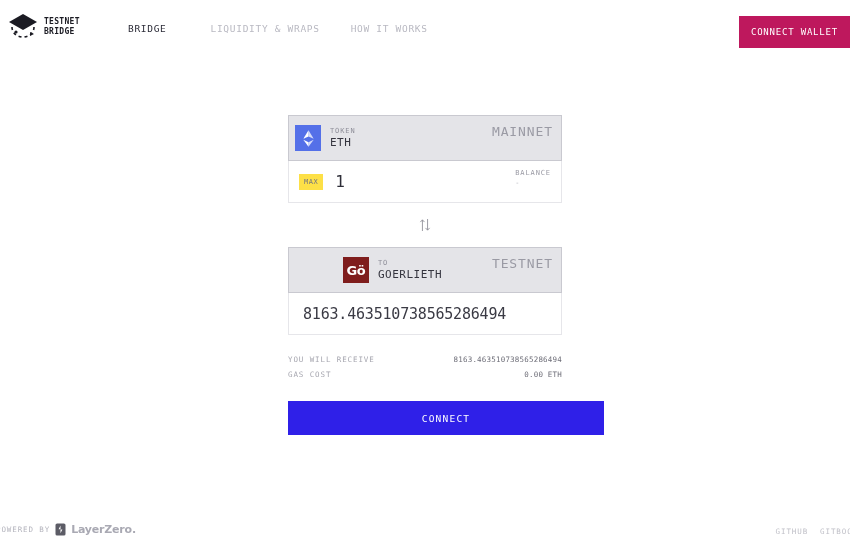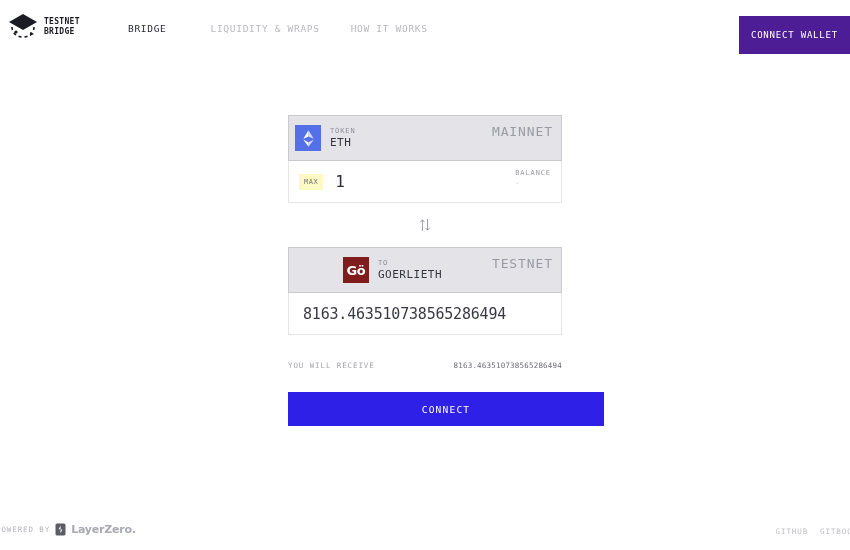--- a/index.html
+++ b/index.html
@@ -33,22 +33,22 @@
   .nav-item {
     font-size: 9.5px; letter-spacing: 0.7px;
     color: #b9b9c2; text-decoration: none; white-space: nowrap;
     padding: 2px 0; cursor: pointer;
   }
   .nav-item.active { color: #2c2c38; }
   .nav-sp1 { width: 44px; } .nav-sp2 { width: 31px; }
 
   .connect-wallet {
     position: absolute; right: 0px; top: 16px;
-    height: 38px; padding: 8px 12px;
-    background: #4c1d95; color: #ffffff;
+    height: 32px; padding: 8px 12px;
+    background: #be185d; color: #ffffff;
     border: none; font-family: "DejaVu Sans Mono", monospace;
     font-size: 9px; letter-spacing: 0.8px; cursor: pointer;
     display: flex; align-items: center; justify-content: center;
   }
 
   
   .bridge { position: absolute; left: 288px; top: 115px; width: 274px; }
 
   .panel { width: 274px; }
   .panel-head {
@@ -79,21 +79,21 @@
     font-size: 13px; color: #9a9aa4; letter-spacing: 0.9px;
   }
 
   .panel-body {
     height: 42px; background: #ffffff;
     border: 1px solid #e6e6ea; border-top: none;
     display: flex; align-items: center; position: relative;
     padding-left: 10px;
   }
   .max-btn {
-    height: 16px; padding: 0 5px; background: #fef9c3; border: none;
+    height: 16px; padding: 0 5px; background: #fde047; border: none;
     font-family: "DejaVu Sans Mono", monospace;
     font-size: 7px; color: #76767f; letter-spacing: 0.5px;
     cursor: pointer; display: flex; align-items: center;
   }
   .amount-input {
     margin-left: 12px; border: none; outline: none; background: transparent;
     font-family: "DejaVu Sans Mono", monospace;
     font-size: 16px; color: #2e2e38; width: 150px;
   }
   .bal-wrap { position: absolute; right: 10px; top: 7px; }
@@ -114,21 +114,21 @@
   .swap-row {
     height: 44px; display: flex; align-items: center; justify-content: center;
   }
   .swap-btn {
     background: none; border: none; cursor: pointer; padding: 0;
     display: flex; align-items: center; justify-content: center;
     width: 20px; height: 20px;
   }
 
   
-  .summary { margin-top: 26px; width: 274px; }
+  .summary { margin-top: 20px; width: 274px; }
   .sum-row {
     display: flex; justify-content: space-between; align-items: baseline;
     height: 15px;
   }
   .sum-label { font-size: 7.5px; color: #a6a6af; letter-spacing: 0.9px; }
   .sum-value { font-size: 7.5px; color: #6e6e78; letter-spacing: 0.2px; }
 
   .connect-btn {
     margin-top: 16px; width: 316px; height: 34px;
     background: #2f20e8; color: #ffffff; border: none;
@@ -243,20 +243,24 @@
       <input class="out-value" type="text" readonly="" value="8163.463510738565286494" style="">
     </div>
   </div>
 
   
   <div class="summary">
     <div class="sum-row">
       <span class="sum-label">YOU WILL RECEIVE</span>
       <span class="sum-value">8163.463510738565286494</span>
     </div>
+    <div class="sum-row">
+      <span class="sum-label">GAS COST</span>
+      <span class="sum-value">0.00 ETH</span>
+    </div>
   </div>
 
   <button class="connect-btn">CONNECT</button>
 </div>
 
 <div class="footer">
   <div class="powered">
     <span class="powered-txt">POWERED BY</span>
     <svg class="lz-mark" viewBox="0 0 11 13">
       <rect x="0.5" y="0.5" width="10" height="12" rx="1.6" fill="#5c5c66"></rect>

